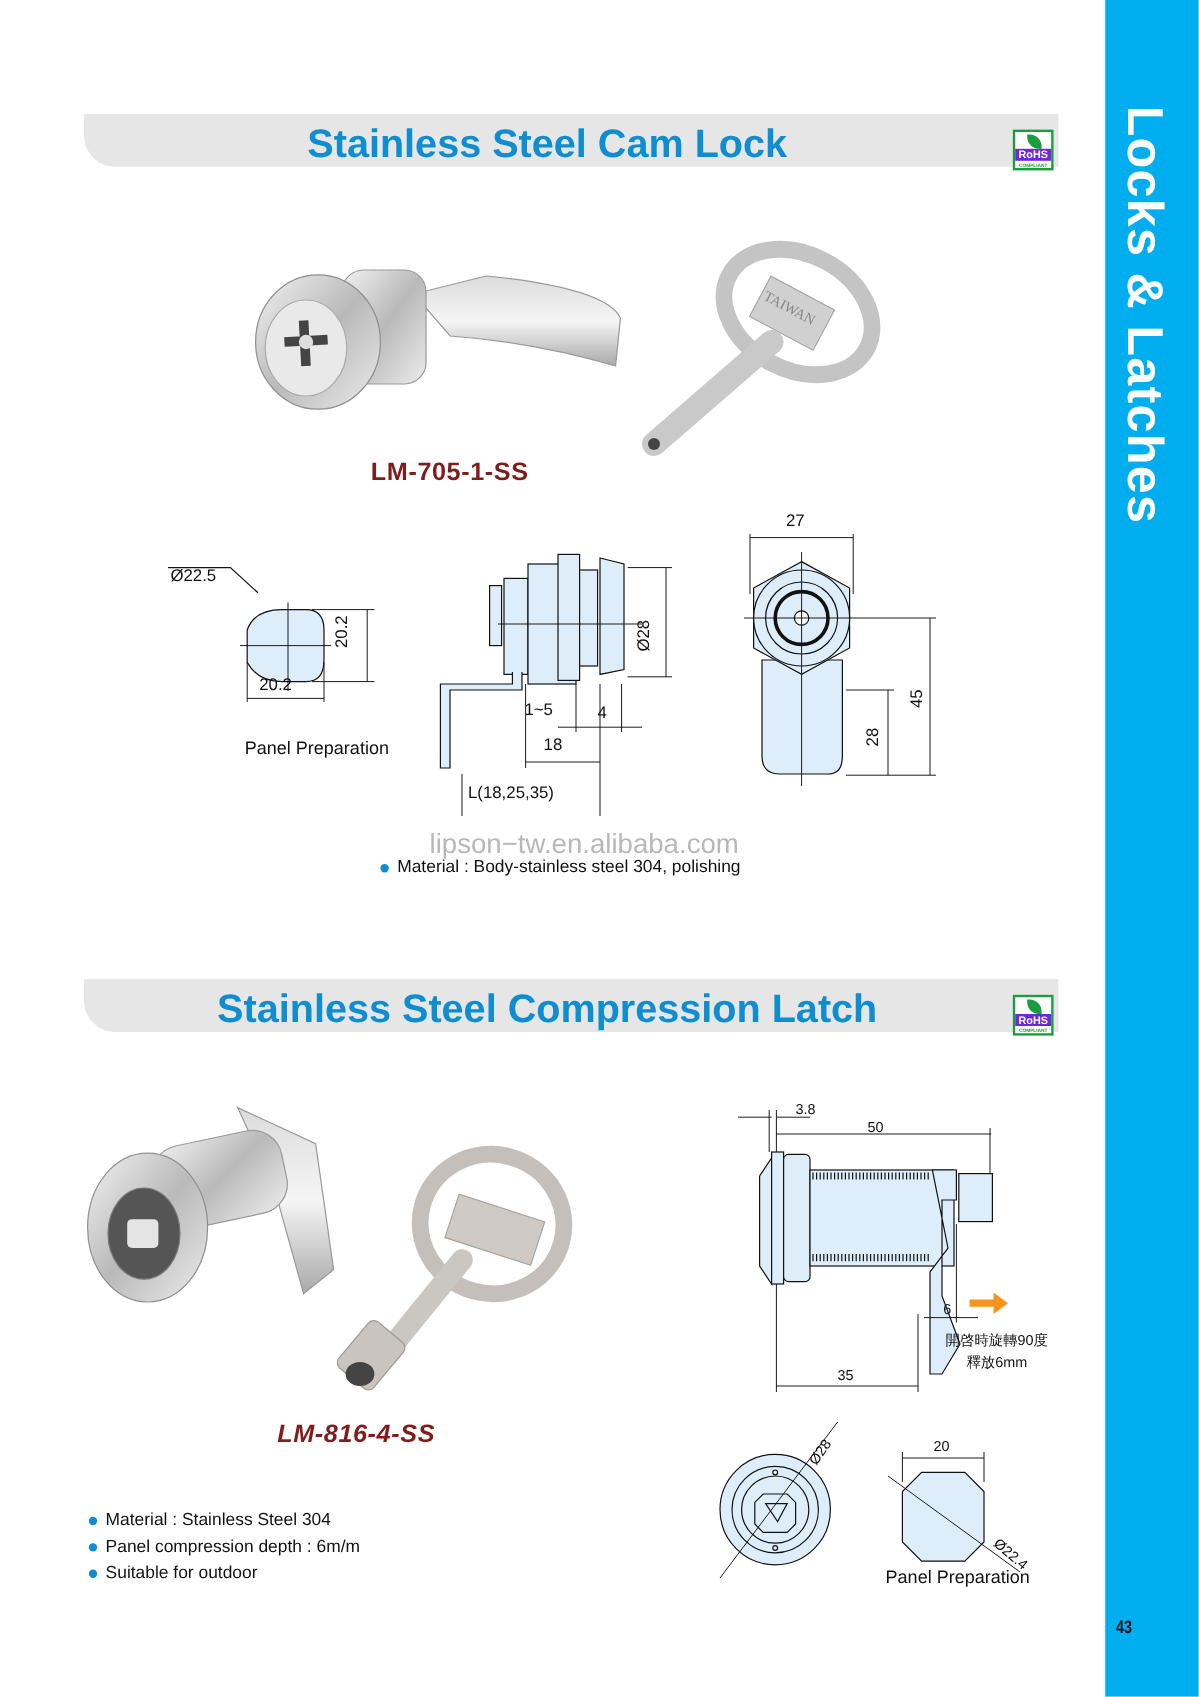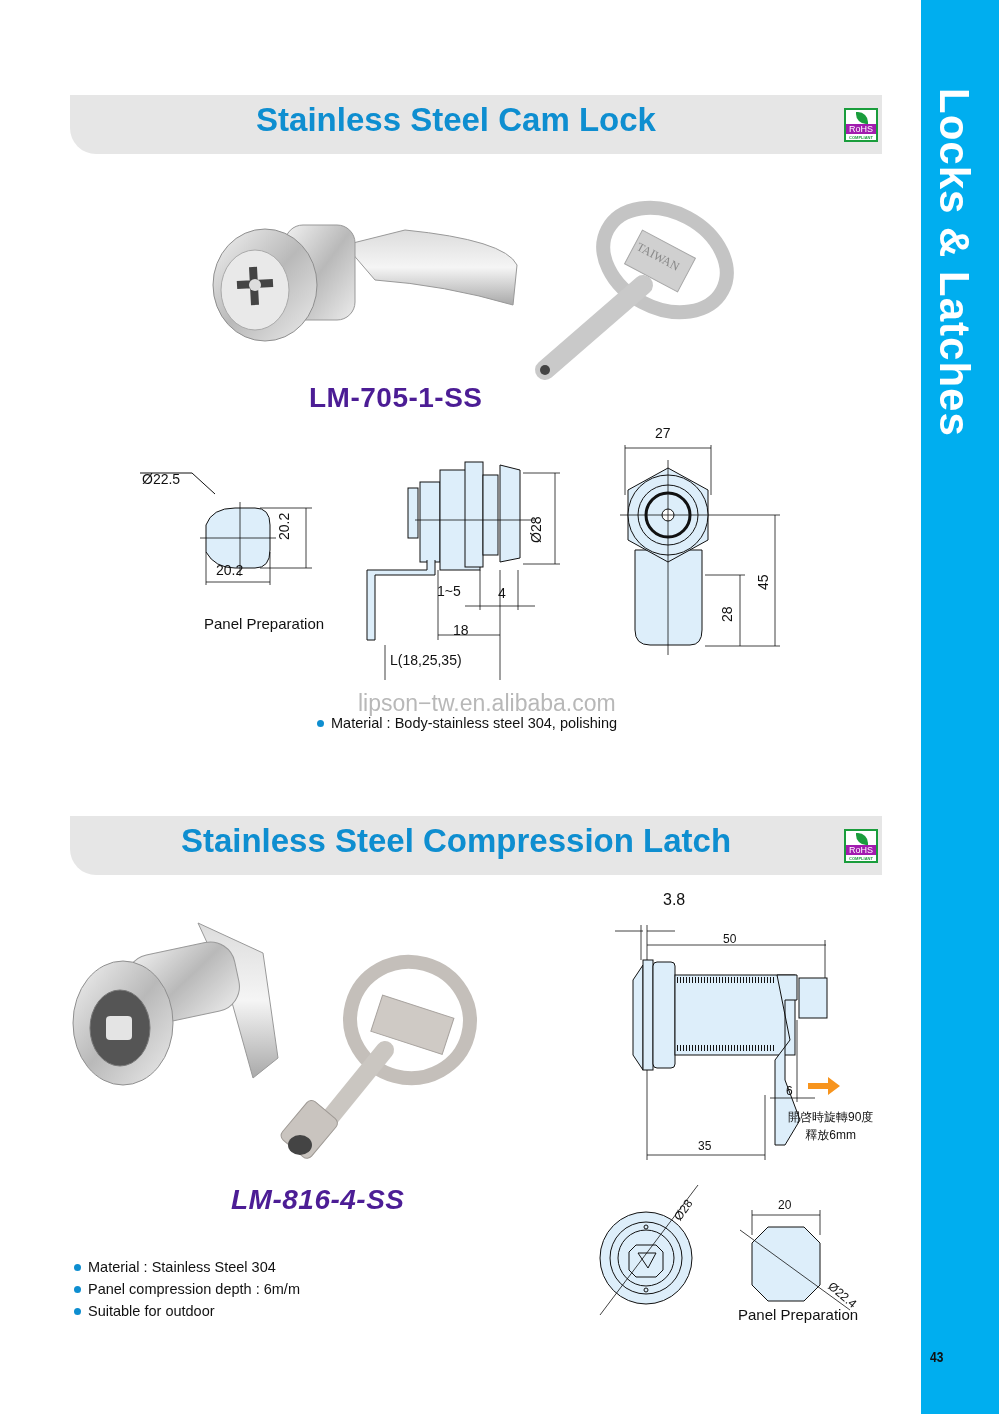--- a/index.html
+++ b/index.html
@@ -5,30 +5,30 @@
   * { box-sizing: border-box; margin: 0; padding: 0; }
   html, body { width: 999px; height: 1414px; background: #ffffff; overflow: hidden; }
   body { position: relative; font-family: "Liberation Sans", sans-serif; color: #111; }
 
   .side-band { position: absolute; left: 921px; top: 0; width: 78px; height: 1414px; background: #00aeef; }
   .side-title { position: absolute; left: 921px; top: 88px; width: 78px; height: 380px; }
   .side-title span { position: absolute; left: 57px; top: 0; transform-origin: 0 0; transform: rotate(90deg);
     white-space: nowrap; color: #fff; font-weight: bold; font-size: 42px; letter-spacing: 1px; }
   .page-num { position: absolute; left: 930px; top: 1348px; font-size: 15px; font-weight: bold; color: #111; transform: scaleX(0.8); transform-origin: 0 0; }
 
-  .section-bar { position: absolute; left: 70px; width: 812px; height: 59px; background: #e6e6e6;
+  .section-bar { position: absolute; left: 70px; width: 812px; height: 44px; background: #e6e6e6;
     border-radius: 0 0 0 26px; }
   .section-bar .title { position: absolute; left: 0; right: 40px; top: 6px; text-align: center;
     color: #0e8ed0; font-weight: bold; font-size: 33px; }
   .rohs { position: absolute; right: 4px; top: 13px; width: 34px; height: 34px; border: 2px solid #1a9d3c; background: #fff; }
   .rohs .leaf { position: absolute; left: 10px; top: 2px; width: 12px; height: 12px; background: #1a9d3c; border-radius: 0 10px 0 10px; }
-  .rohs .txt { position: absolute; left: 0; right: 0; top: 14px; text-align: center; background: #a21caf; color: #fff; font-size: 9px; font-weight: normal; line-height: 10px; }
+  .rohs .txt { position: absolute; left: 0; right: 0; top: 14px; text-align: center; background: #6d28d9; color: #fff; font-size: 9px; font-weight: bold; line-height: 10px; }
   .rohs .sub { position: absolute; left: 0; right: 0; top: 25px; text-align: center; color: #1a9d3c; font-size: 4px; font-weight: bold; }
 
-  .model { position: absolute; font-weight: bold; font-size: 28px; color: #4c1d95; letter-spacing: 0.5px; }
+  .model { position: absolute; font-weight: bold; font-size: 21px; color: #7f1d1d; letter-spacing: 0.5px; }
   .dim { position: absolute; font-size: 14px; color: #111; white-space: nowrap; }
   .dim.v { transform: rotate(-90deg); transform-origin: 0 0; }
   .note { position: absolute; font-size: 15px; color: #111; text-align: right; }
   .watermark { position: absolute; left: 358px; top: 690px; font-size: 23px; color: #b8b8b8; }
   .bullets { position: absolute; font-size: 14.5px; line-height: 22px; color: #111; }
   .bullets .row { position: relative; padding-left: 16px; }
   .bullets .row.dot::before { content: ""; position: absolute; left: 2px; top: 8px; width: 7px; height: 7px; border-radius: 50%; background: #0e8ed0; }
   .cjk { position: absolute; font-size: 12px; color: #111; text-align: center; line-height: 18px; }
   svg { position: absolute; overflow: visible; }
 </style>
@@ -113,21 +113,21 @@
   <line x1="135" y1="110" x2="135" y2="150" stroke="#111" stroke-width="0.8"></line>
   <line x1="155" y1="110" x2="155" y2="220" stroke="#111" stroke-width="0.8"></line>
   <line x1="173" y1="110" x2="173" y2="150" stroke="#111" stroke-width="0.8"></line>
   <line x1="120" y1="146" x2="190" y2="146" stroke="#111" stroke-width="0.8"></line>
   <line x1="93" y1="175" x2="155" y2="175" stroke="#111" stroke-width="0.8"></line>
   <line x1="40" y1="185" x2="40" y2="220" stroke="#111" stroke-width="0.8"></line>
 </svg>
 <div class="dim v" style="left:528px;top:543px;">Ø28</div>
 <div class="dim" style="left:437px;top:583px;">1~5</div>
 <div class="dim" style="left:498px;top:585px;">4</div>
-<div class="dim" style="left:453px;top:612px;margin-top:10px;">18</div>
+<div class="dim" style="left:453px;top:612px;">18</div>
 <div class="dim" style="left:390px;top:652px;">L(18,25,35)</div>
 
 <svg style="left:620px;top:440px;" width="170" height="220">
   <line x1="5" y1="5" x2="5" y2="55" stroke="#111" stroke-width="0.8"></line>
   <line x1="91" y1="5" x2="91" y2="55" stroke="#111" stroke-width="0.8"></line>
   <line x1="5" y1="8" x2="91" y2="8" stroke="#111" stroke-width="0.8"></line>
   <path d="M15 110 L15 190 Q15 205 30 205 L70 205 Q82 205 82 190 L82 110 Z" fill="#ddeefa" stroke="#111"></path>
   <polygon points="48,28 88,50 88,100 48,122 8,100 8,50" fill="#ddeefa" stroke="#111"></polygon>
   <circle cx="48" cy="75" r="40" fill="#ddeefa" stroke="#111"></circle>
   <circle cx="48" cy="75" r="30" fill="#ddeefa" stroke="#111"></circle>
@@ -187,21 +187,21 @@
   <rect x="38" y="42" width="22" height="106" rx="4" fill="#ddeefa" stroke="#111"></rect>
   <rect x="60" y="55" width="120" height="80" fill="#ddeefa" stroke="#111"></rect>
   <path d="M62 60 L160 60 M62 128 L160 128" stroke="#111" stroke-width="6" stroke-dasharray="1 2"></path>
   <path d="M162 55 L182 55 L182 80 L170 80 L170 160 L185 200 L170 225 L160 225 L160 140 L175 120 Z" fill="#ddeefa" stroke="#111"></path>
   <rect x="184" y="58" width="28" height="40" fill="#ddeefa" stroke="#111"></rect>
   <line x1="150" y1="175" x2="150" y2="240" stroke="#111" stroke-width="0.8"></line>
   <line x1="32" y1="235" x2="150" y2="235" stroke="#111" stroke-width="0.8"></line>
   <line x1="155" y1="178" x2="200" y2="178" stroke="#111" stroke-width="0.8"></line>
   <line x1="182" y1="100" x2="182" y2="182" stroke="#111" stroke-width="0.8"></line>
 </svg>
-<div class="dim" style="left:663px;top:891px;font-size:16px;">3.8</div>
+<div class="dim" style="left:663px;top:917px;font-size:12px;">3.8</div>
 <div class="dim" style="left:723px;top:932px;font-size:12px;">50</div>
 <div class="dim" style="left:786px;top:1084px;font-size:12px;">6</div>
 <div class="dim" style="left:698px;top:1139px;font-size:12px;">35</div>
 <svg style="left:808px;top:1077px;" width="34" height="18">
   <path d="M0 6 L20 6 L20 0 L32 9 L20 18 L20 12 L0 12 Z" fill="#f7941d"></path>
 </svg>
 <div class="cjk" style="left:788px;top:1108px;">
   <div>開啓時旋轉90度</div>
   <div>釋放6mm</div>
 </div>

